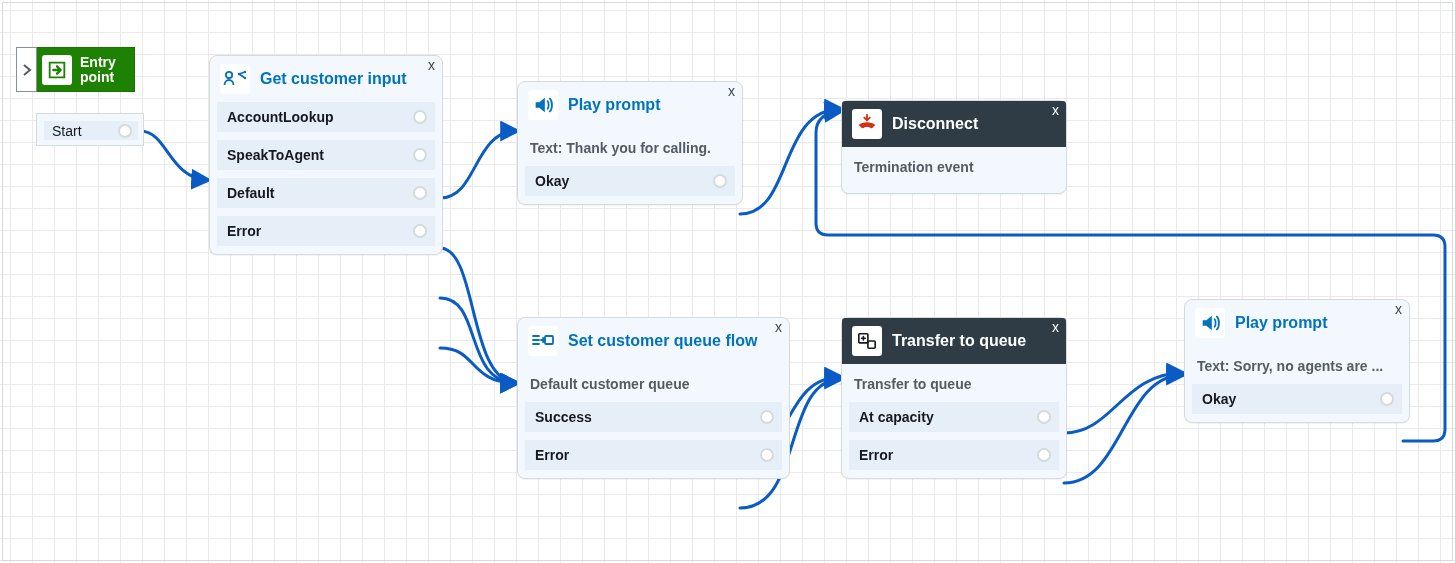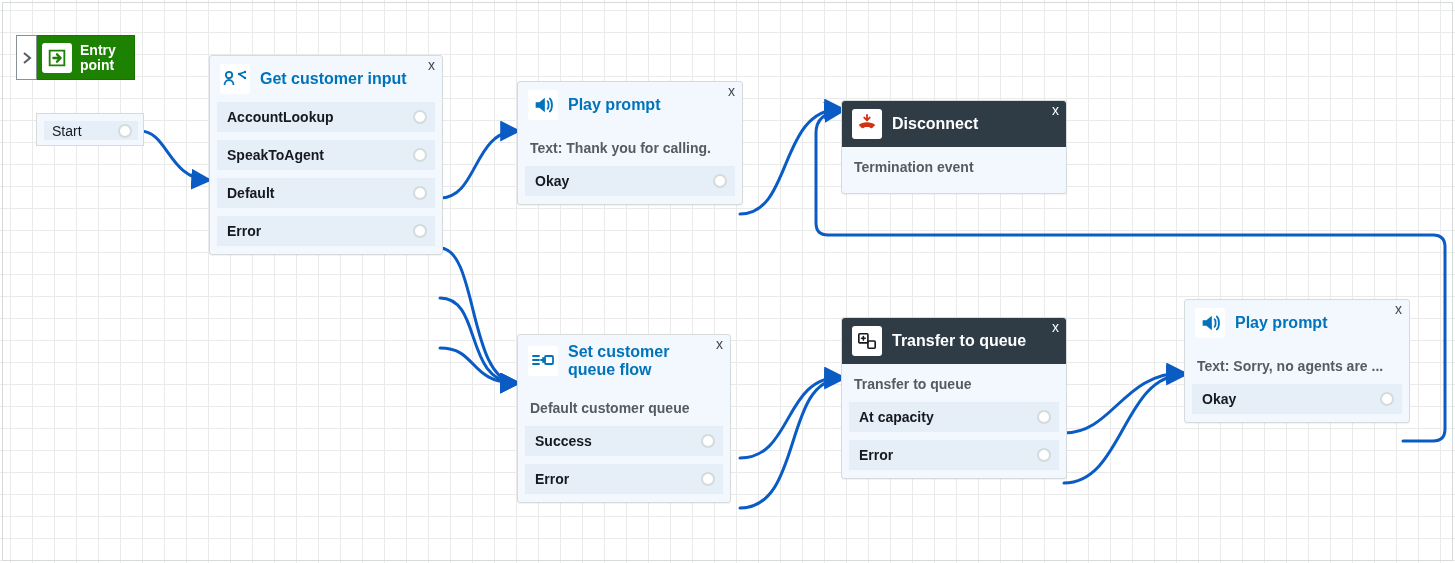--- a/index.html
+++ b/index.html
@@ -71,21 +71,21 @@
     width: 94px; height: 19px;
     display: flex; align-items: center;
   }
   .start-chip .port { right: 6px; }
 
   
   .card {
     position: absolute;
     background: #f2f8fd;
     border: 1px solid #d5dbdb;
-    border-radius: 3px;
+    border-radius: 8px;
     box-shadow: 0 1px 1px rgba(0,0,0,0.05);
   }
   .card .hdr {
     display: flex; align-items: center;
     gap: 10px;
     padding: 8px 28px 8px 10px;
     position: relative;
     border-top-left-radius: 3px; border-top-right-radius: 3px;
   }
   .hdr .ic {
@@ -153,21 +153,21 @@
     <path d="M 737 505 C 800 505, 780 376, 838 376" marker-end="url(#arr)"></path>
 
     <path d="M 1061 430 C 1110 430, 1120 370, 1180 370" marker-end="url(#arr)"></path>
 
     <path d="M 1061 480 C 1120 480, 1120 372, 1180 372" marker-end="url(#arr)"></path>
 
     <path d="M 1400 438 L 1430 438 Q 1442 438 1442 426 L 1442 244 Q 1442 232 1430 232 L 825 232 Q 813 232 813 220 L 813 130 Q 813 110 838 108" marker-end="url(#arr)"></path>
   </g>
 </svg>
 
-<div class="node entry" style="left:13px; top:32px;">
+<div class="node entry" style="left:13px; top:44px;">
   <div class="toggle">
     <svg width="10" height="12" viewBox="0 0 10 12">
           <path d="M2 1 L8 6 L2 11" fill="none" stroke="#545b64" stroke-width="2"></path>
         </svg>
   </div>
   <div class="ep-body">
     <div class="ep-icon">
       <svg width="22" height="22" viewBox="0 0 24 24">
             <path d="M4 4h16v16H4z" fill="none" stroke="#1d8102" stroke-width="2"></path>
             <path d="M8 12h6M12 8l4 4-4 4" fill="none" stroke="#1d8102" stroke-width="2.5" stroke-linecap="round" stroke-linejoin="round"></path>
@@ -220,21 +220,21 @@
     </div>
     <div class="ttl">Play prompt</div>
     <div class="close">x</div>
   </div>
   <div class="sub">Text: Thank you for calling.</div>
   <div class="rows">
     <div class="row"><span>Okay</span><span class="port"></span></div>
   </div>
 </div>
 
-<div class="card blue" style="left:514px; top:314px; width:214px;margin-top:17px;">
+<div class="card blue" style="left:514px; top:314px; width:273px;">
   <div class="hdr">
     <div class="ic">
       <svg width="24" height="18" viewBox="0 0 24 18" fill="none" stroke="#0073bb" stroke-width="1.8">
         <rect x="14" y="4" width="8" height="8" rx="1"></rect>
         <path d="M2 4h6M2 8h6M2 12h6" stroke-linecap="round"></path>
         <path d="M10 8h3" stroke-linecap="round"></path>
             <path d="M12 6l2 2-2 2" stroke-linecap="round" stroke-linejoin="round"></path>
       </svg>
     </div>
     <div class="ttl">Set customer queue flow</div>

